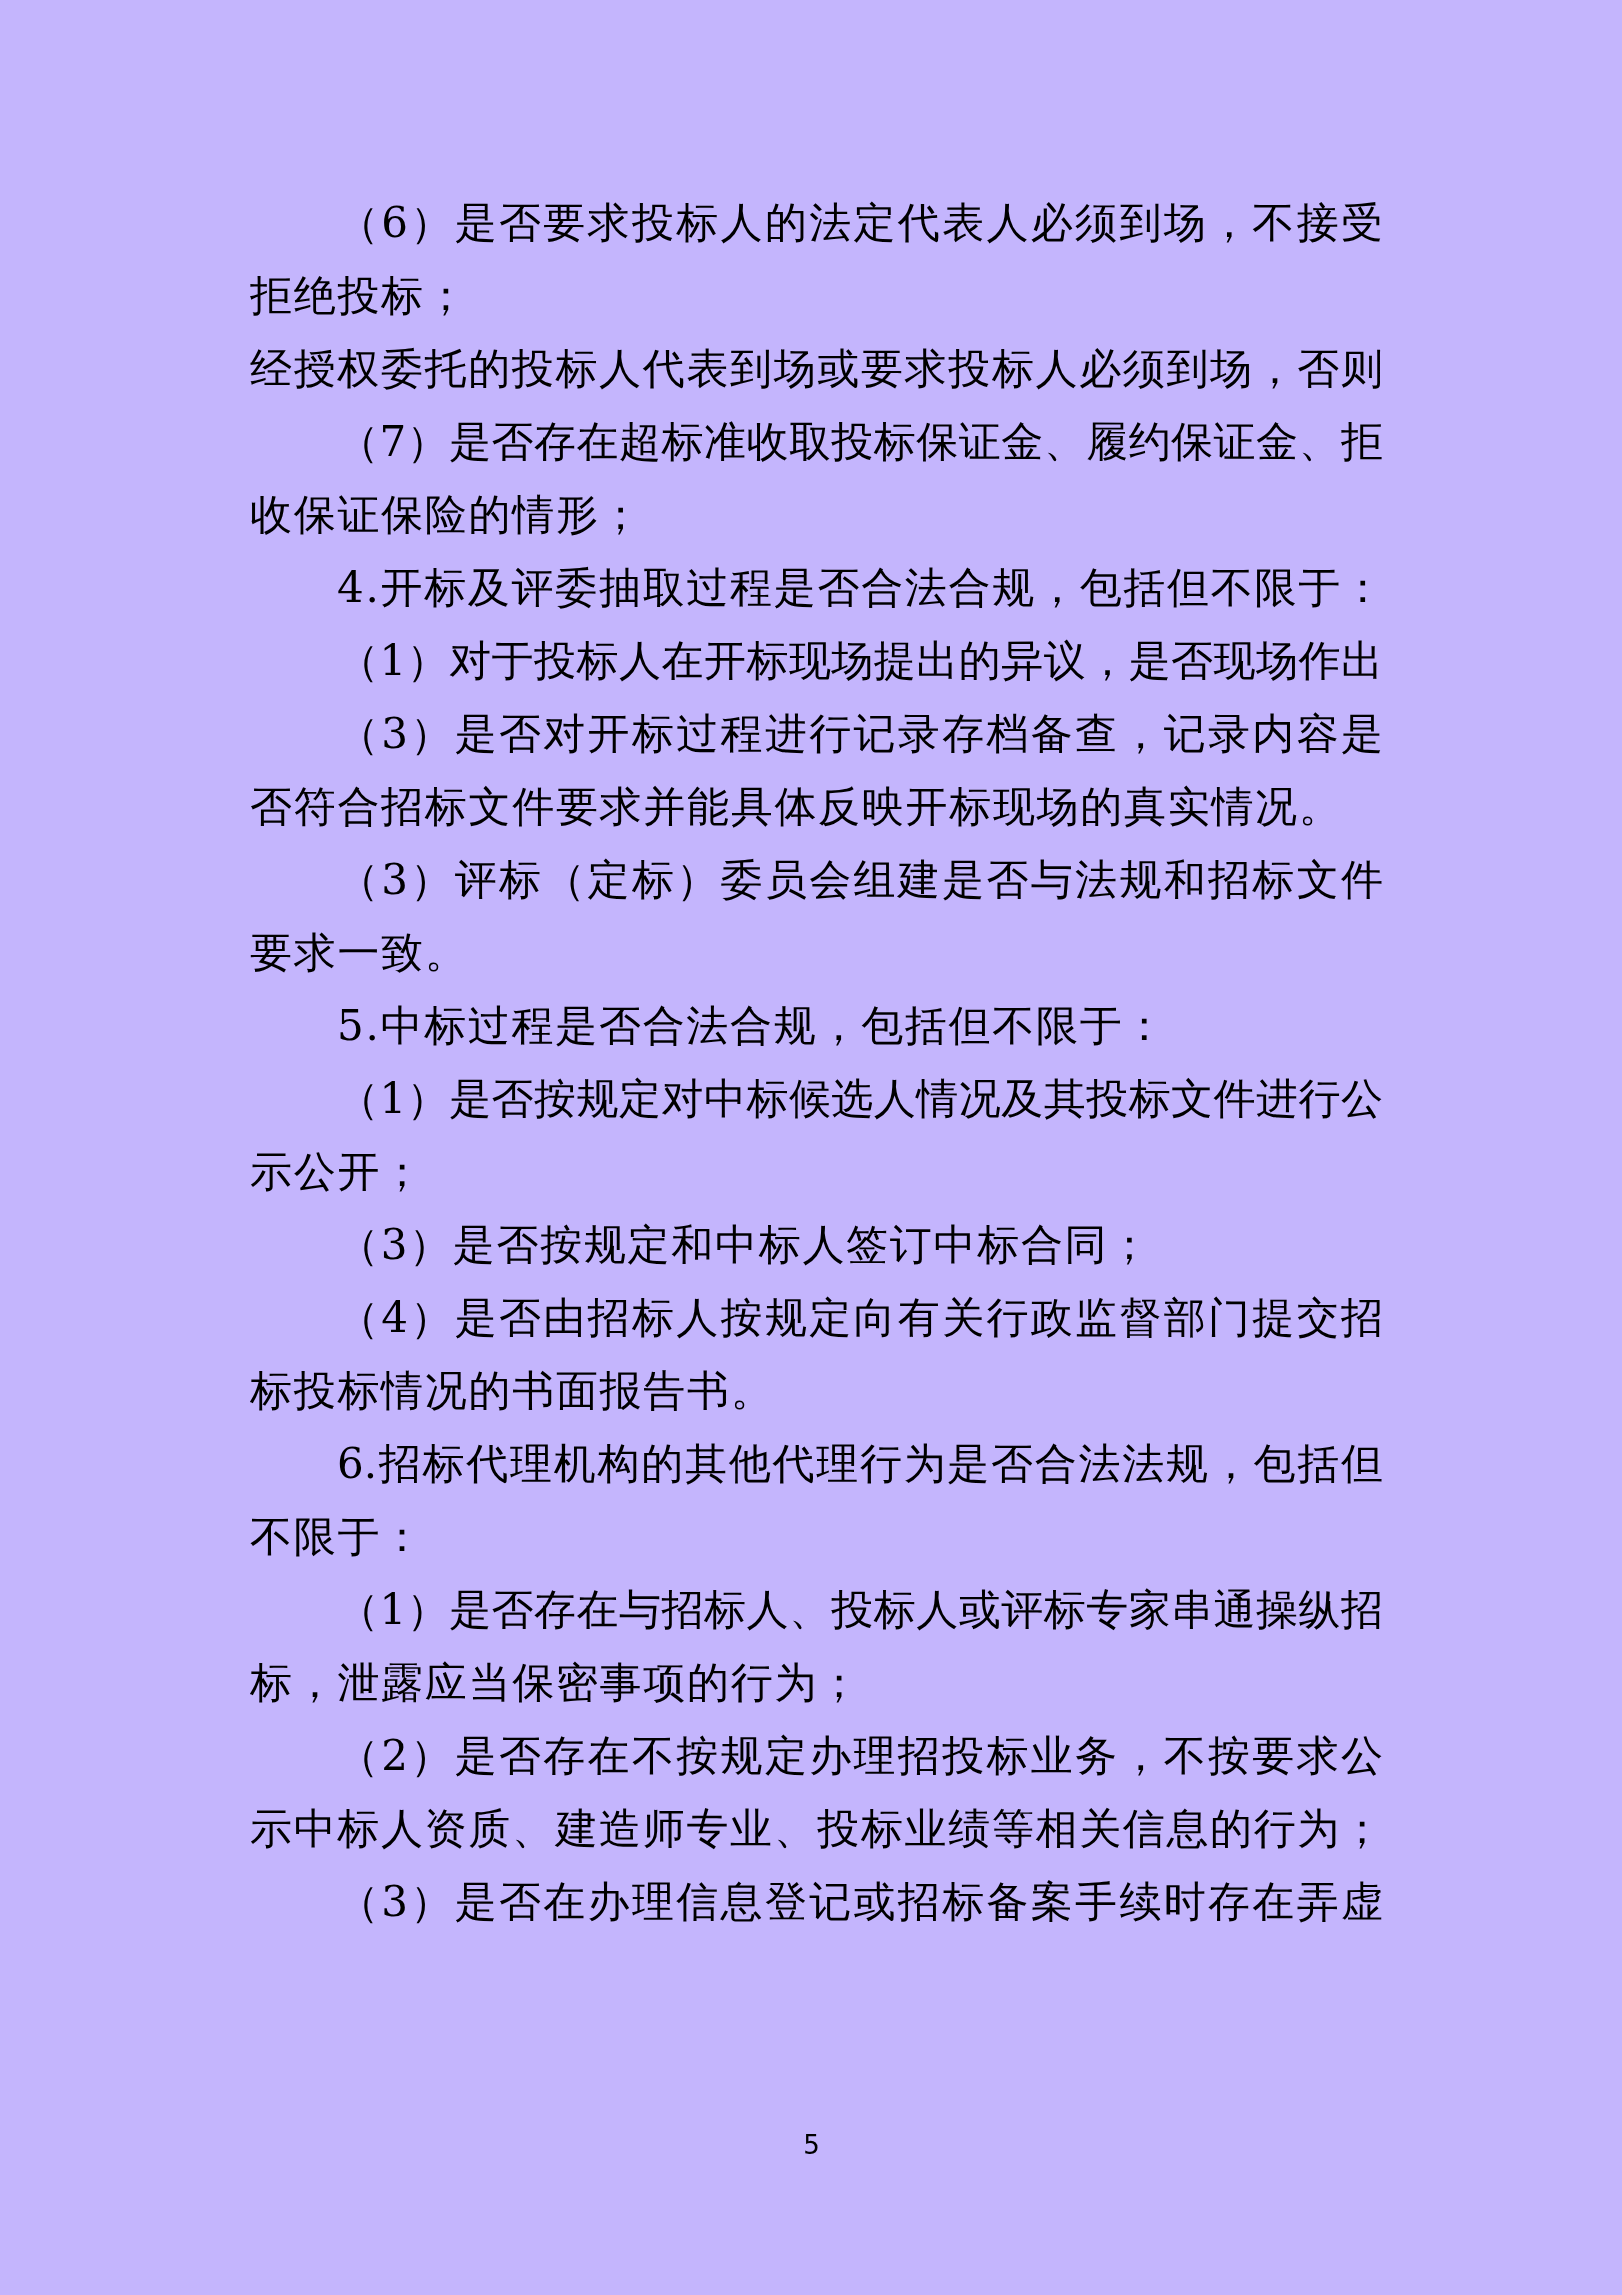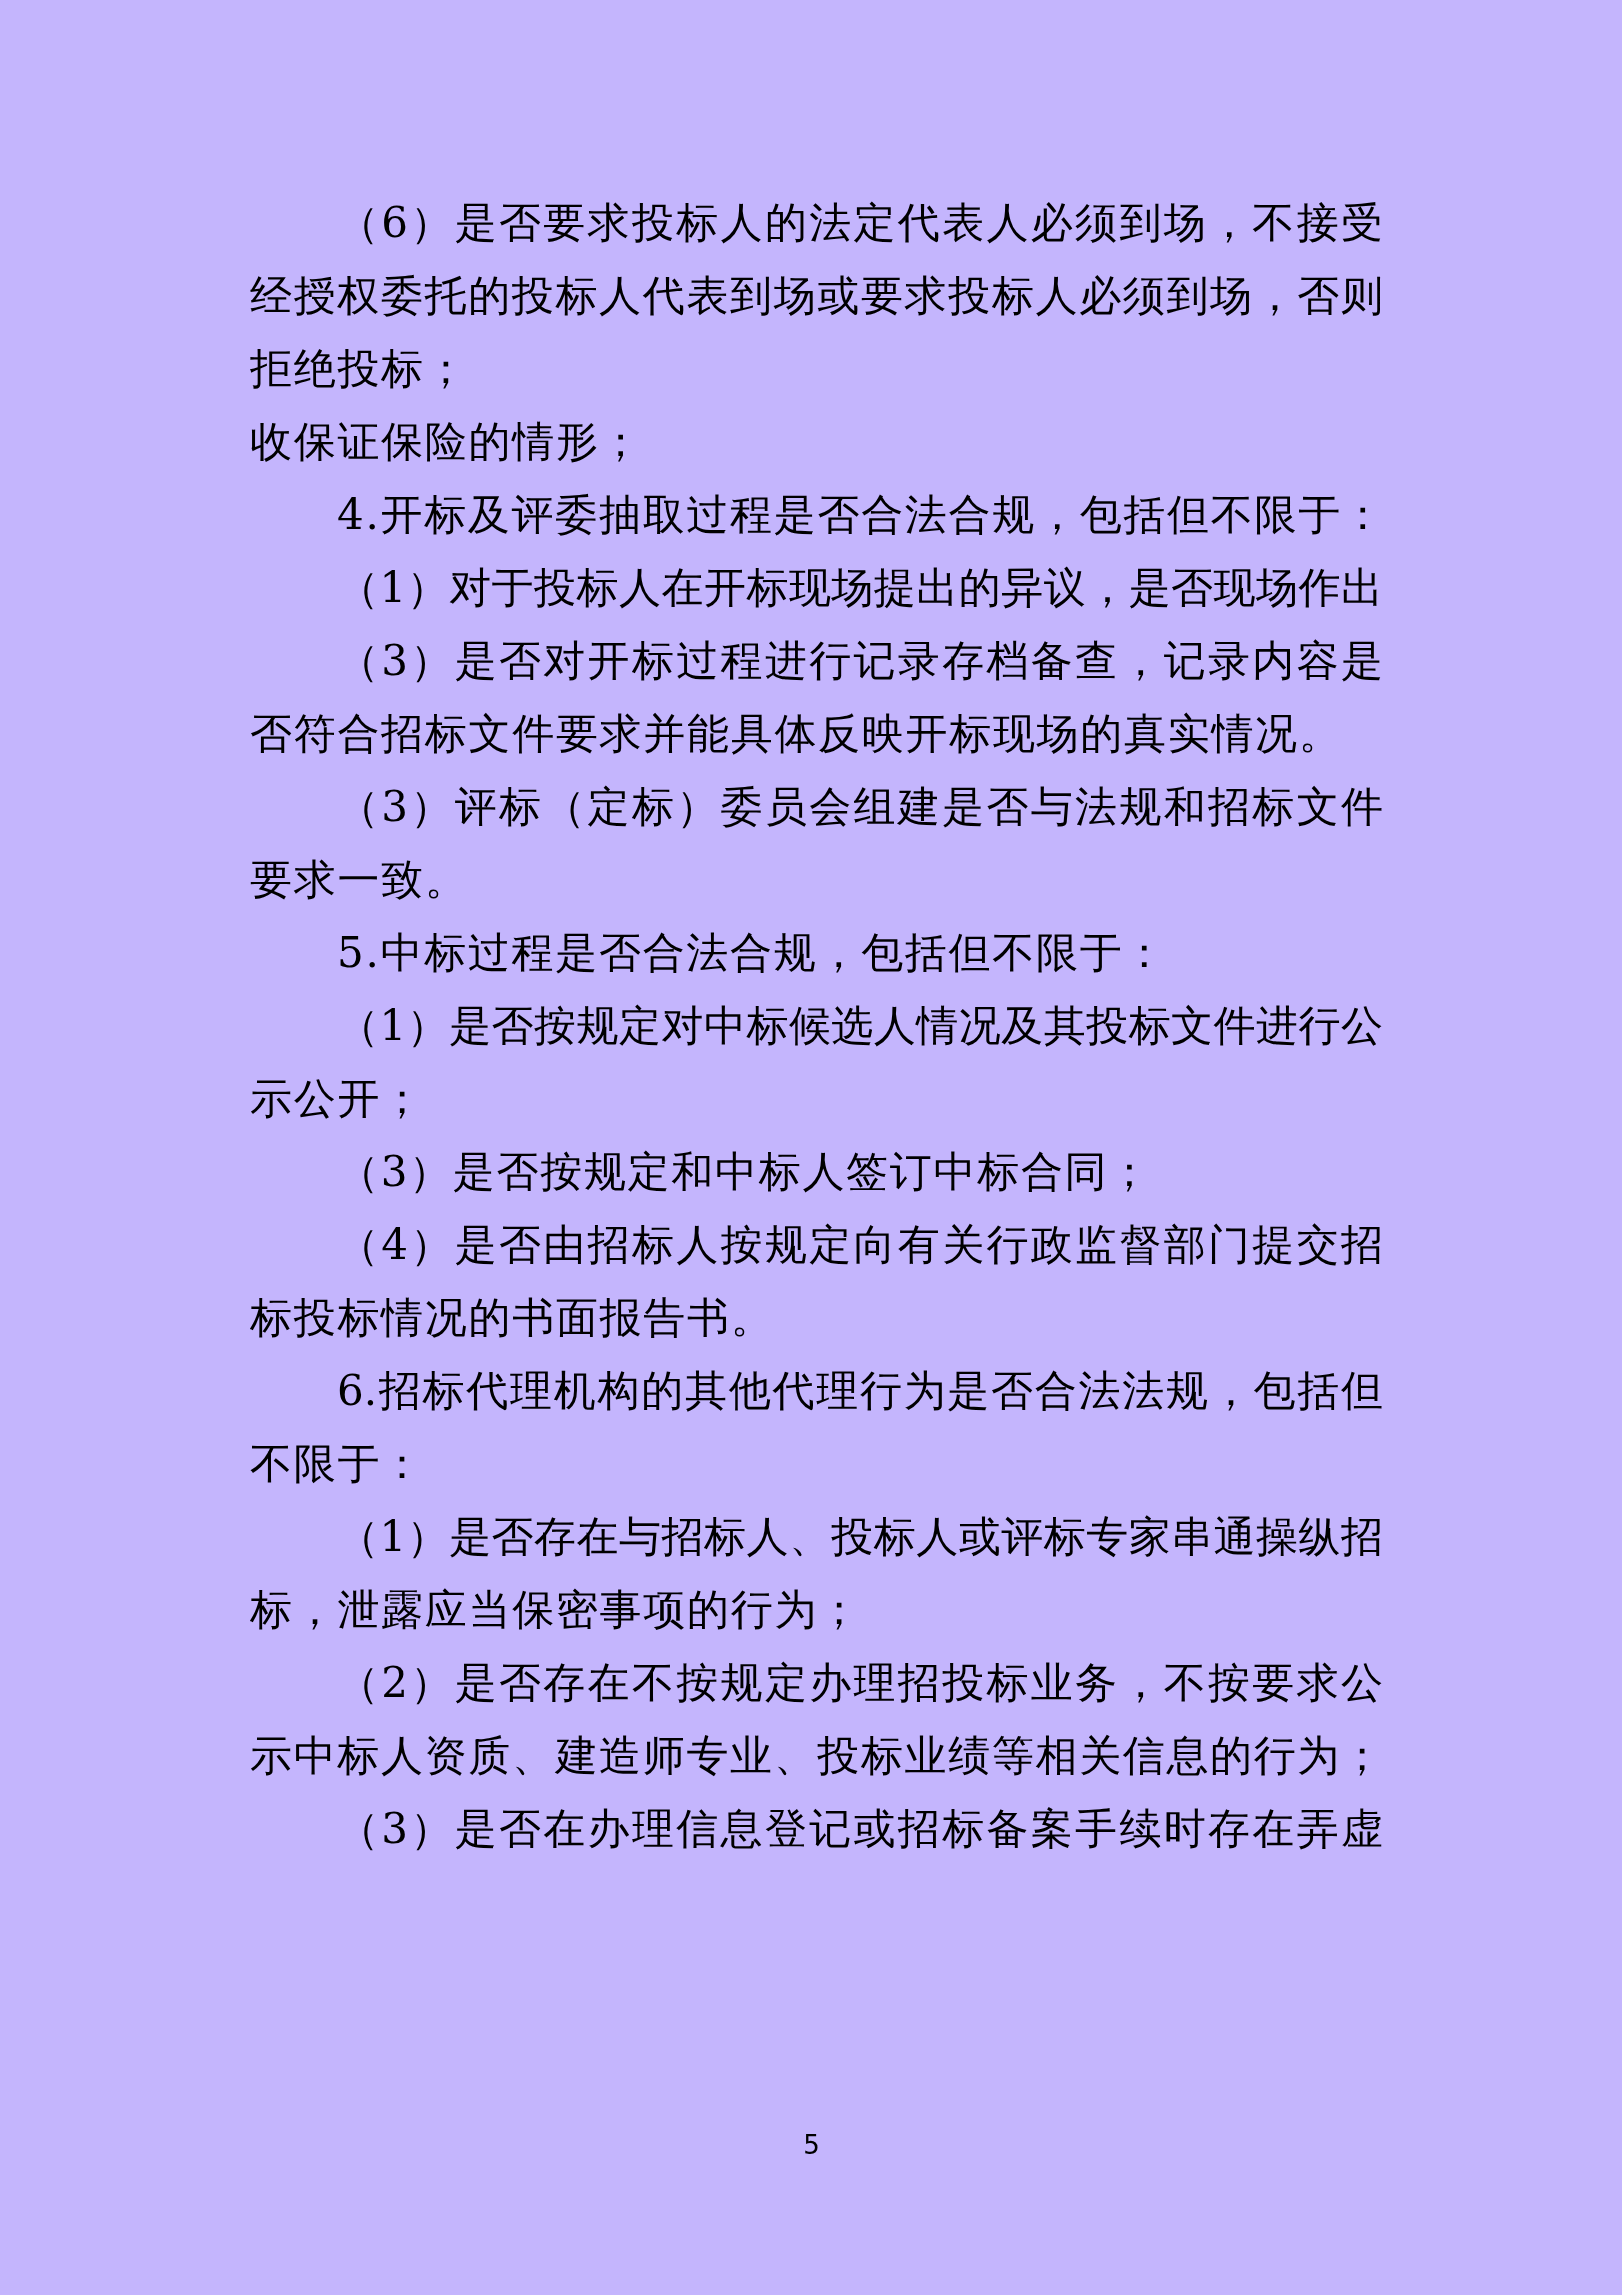--- a/index.html
+++ b/index.html
@@ -62,22 +62,23 @@
     line-height: 37px;
     color: #000000;
   }
 </style>
 </head>
 <body>
 
 <div class="page">
   <div class="body-text" id="body-text">
       <div class="line indent full">（6）是否要求投标人的法定代表人必须到场，不接受</div>
+      <div class="line short">拒绝投标；</div>
       <div class="line full">经授权委托的投标人代表到场或要求投标人必须到场，否则</div>
-      <div class="line short">拒绝投标；</div>
+      <div class="line indent full">（7）是否存在超标准收取投标保证金、履约保证金、拒</div>
       <div class="line short">收保证保险的情形；</div>
       <div class="line indent short">4.开标及评委抽取过程是否合法合规，包括但不限于：</div>
       <div class="line indent full">（1）对于投标人在开标现场提出的异议，是否现场作出</div>
       <div class="line indent full">（3）是否对开标过程进行记录存档备查，记录内容是</div>
       <div class="line short">否符合招标文件要求并能具体反映开标现场的真实情况。</div>
       <div class="line indent full">（3）评标（定标）委员会组建是否与法规和招标文件</div>
       <div class="line short">要求一致。</div>
       <div class="line indent short">5.中标过程是否合法合规，包括但不限于：</div>
       <div class="line indent full">（1）是否按规定对中标候选人情况及其投标文件进行公</div>
       <div class="line short">示公开；</div>

